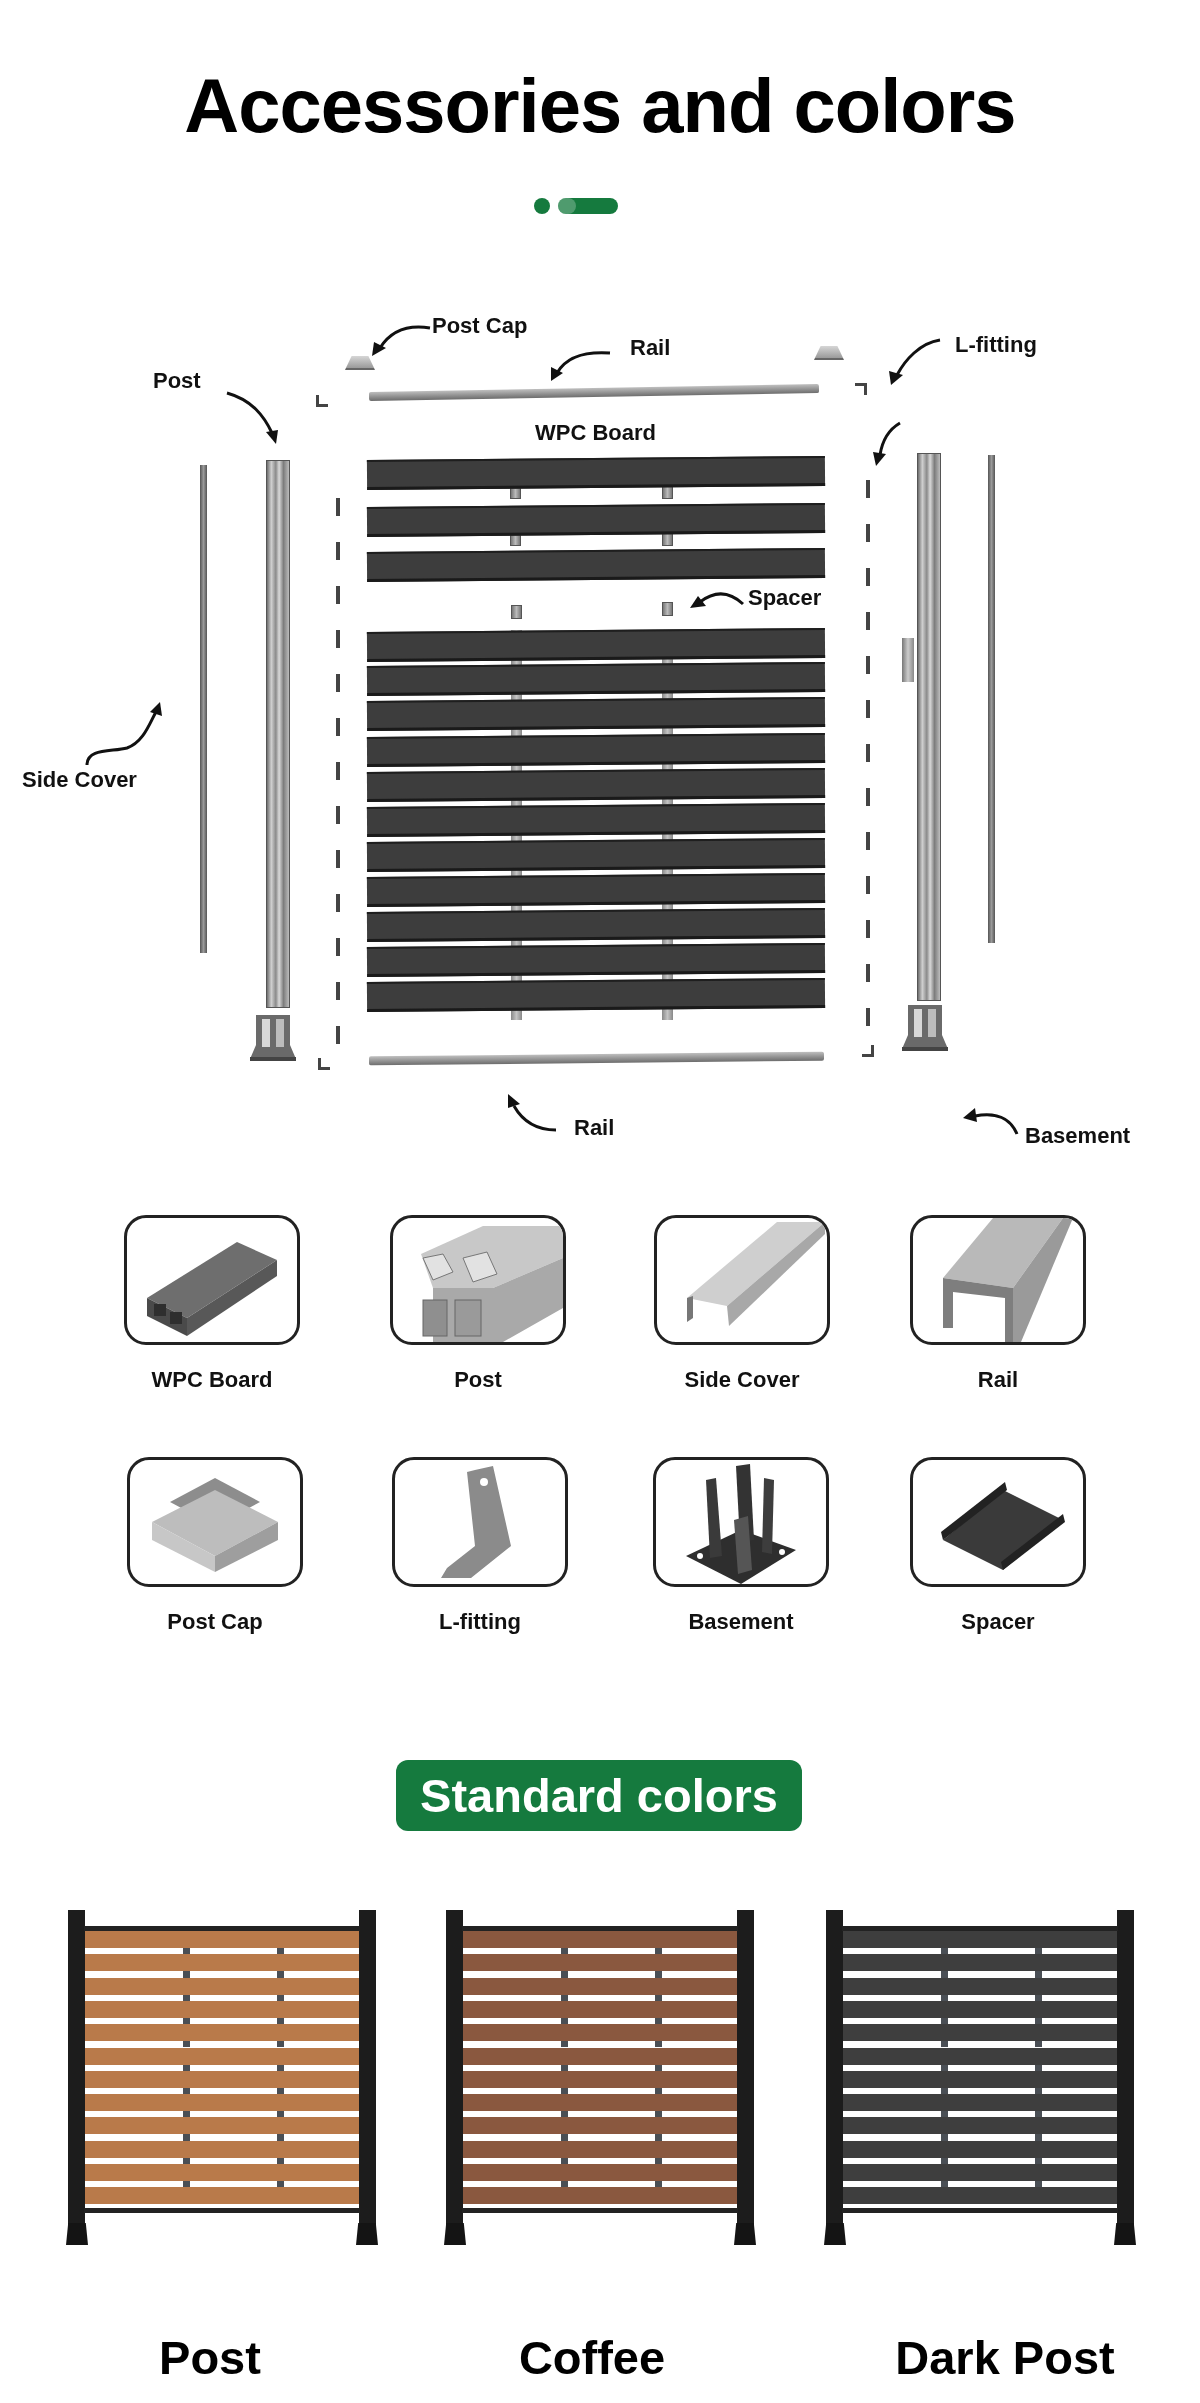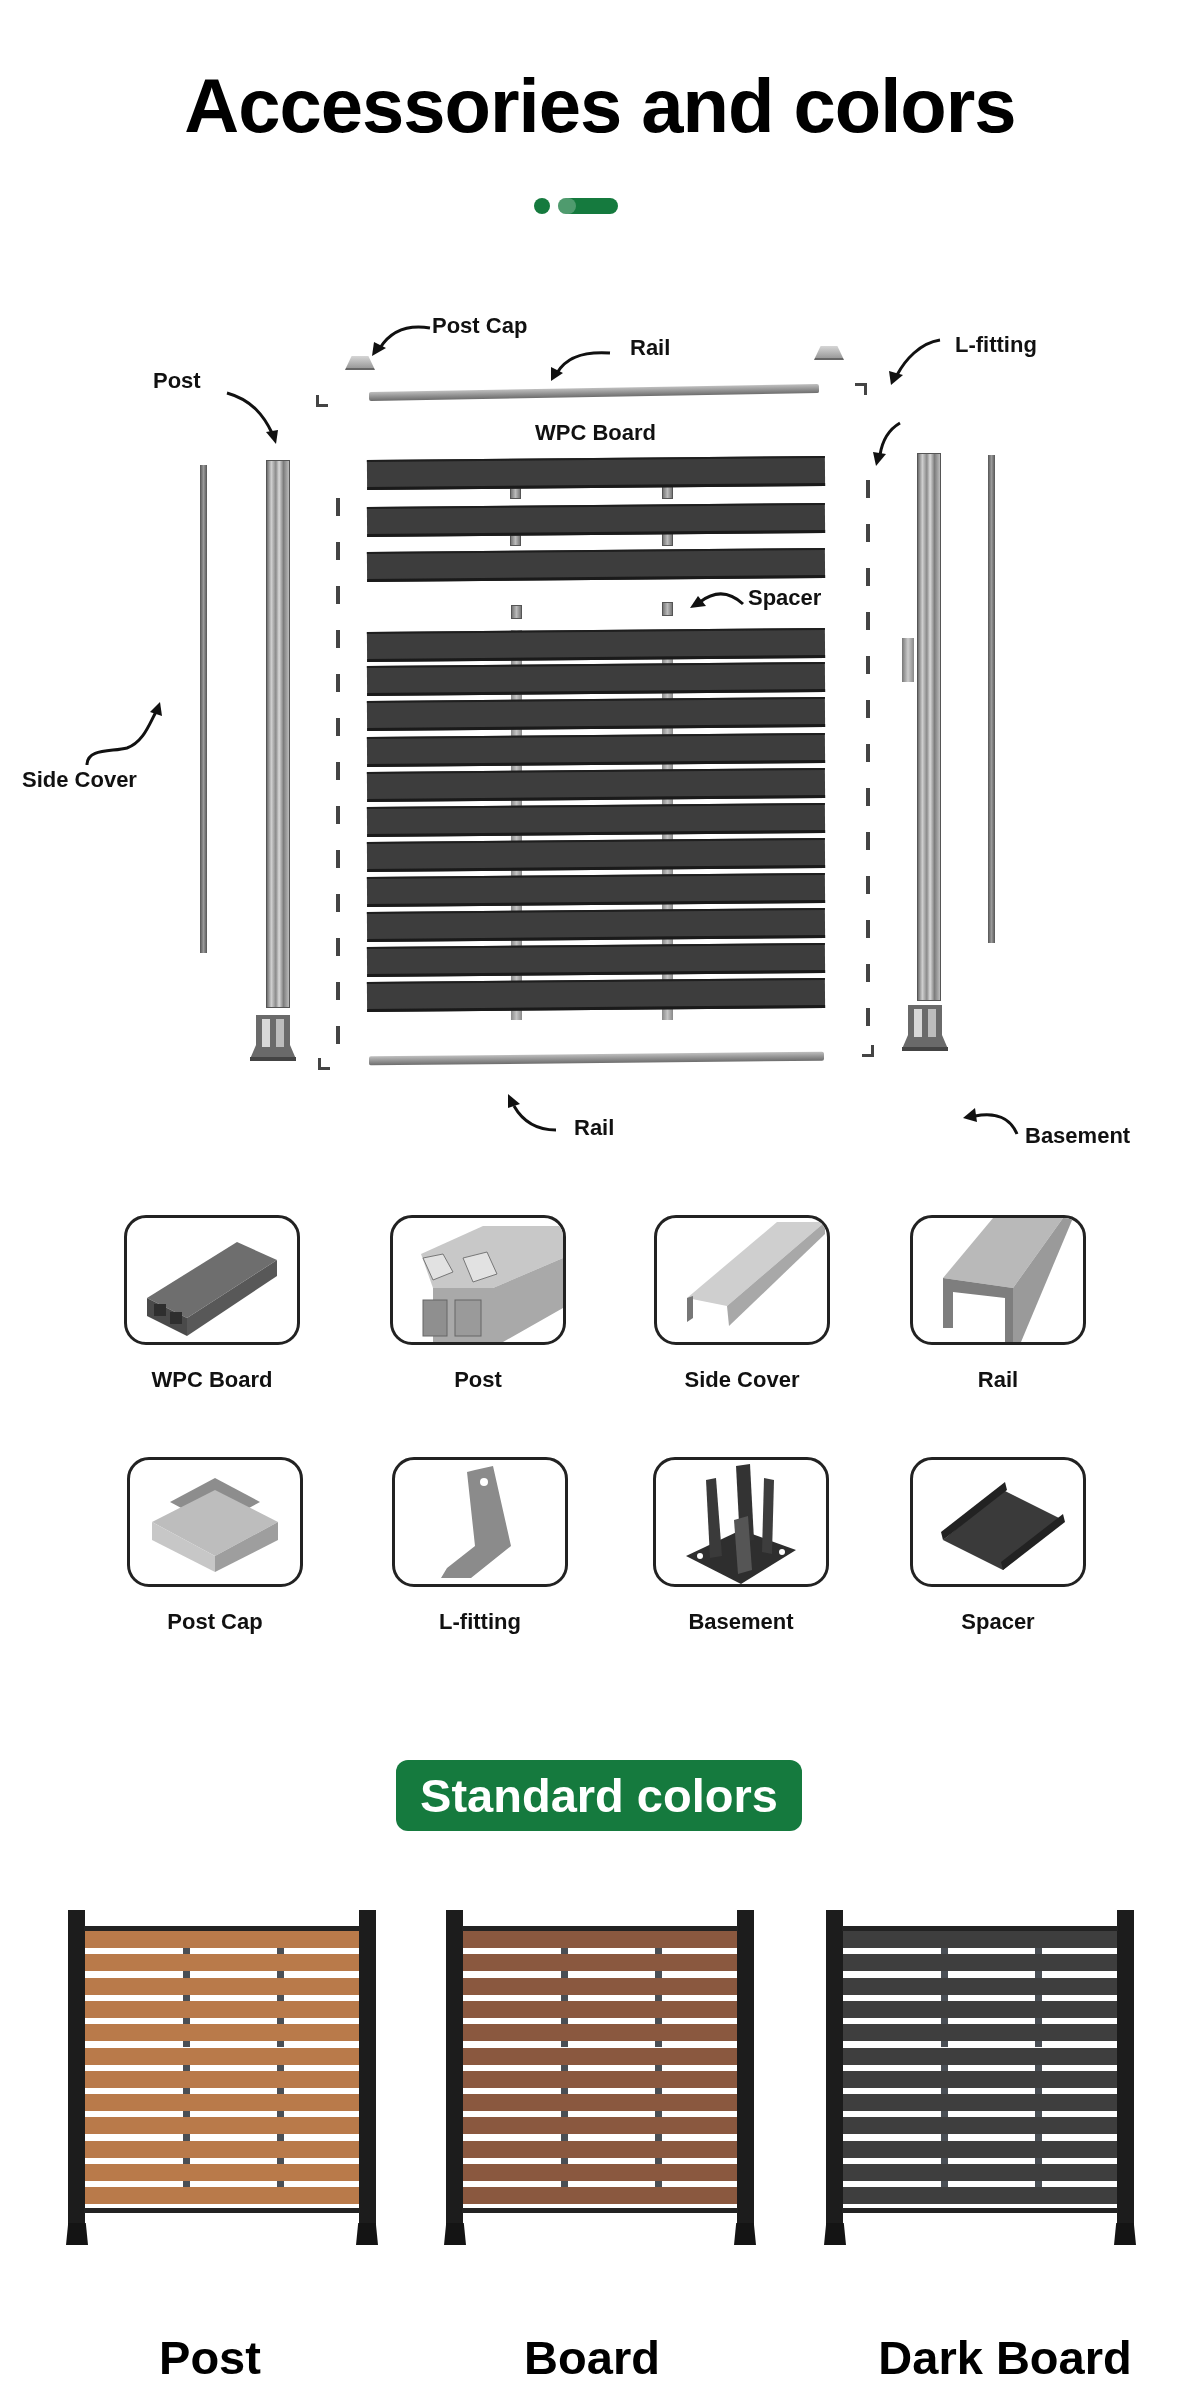--- a/index.html
+++ b/index.html
@@ -416,14 +416,14 @@
       <div class="slat-gap-post" style="left: 192px; top: 226.7px; height: 6.3px;"></div>
       <div class="slat" style="top: 233px; background: rgb(62, 62, 62);"></div>
       <div class="slat-gap-post" style="left: 98px; top: 250px; height: 6.3px;"></div>
       <div class="slat-gap-post" style="left: 192px; top: 250px; height: 6.3px;"></div>
       <div class="slat" style="top: 256.3px; background: rgb(62, 62, 62);"></div>
     </div>
       <div class="botRail"></div>
   </div>
 
 <div class="color-label" style="left:50px">Post</div>
-<div class="color-label" style="left:432px">Board</div>
-<div class="color-label" style="left:845px">Dark Board</div>
+<div class="color-label" style="left:432px">Coffee</div>
+<div class="color-label" style="left:845px">Dark Post</div>
 
 </body></html>

